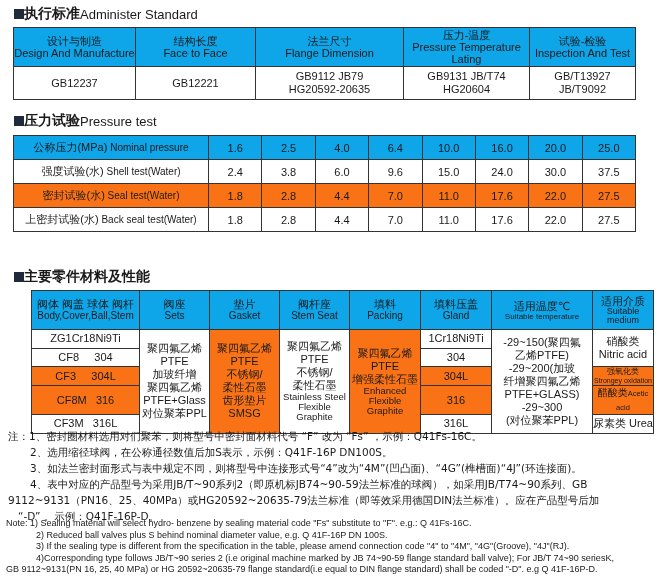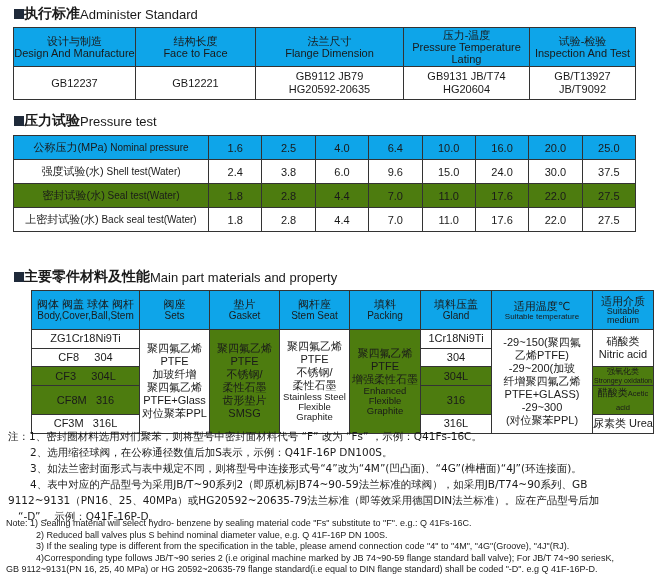--- a/index.html
+++ b/index.html
@@ -9,21 +9,21 @@
   }
   .sec-title {
     position:absolute; left:14px; font-size:13px; display:flex; align-items:center; gap:0;
   }
   .sec-title .sq { width:10px; height:10px; background:#1f2a3a; display:inline-block; }
   .sec-title .cn { font-size:14px; font-weight:bold; font-family:"DejaVu Sans", sans-serif; }
   .sec-title .en { font-size:13px; }
   table { border-collapse:collapse; position:absolute; left:13px; table-layout:fixed; }
   td, th { border:1px solid #333; text-align:center; vertical-align:middle; padding:0; font-weight:normal; }
   .hdr { background:#0ea5e9; }
-  .alt { background:#4d7c0f; }
+  .alt { background:#f97316; }
   .wht { background:#ffffff; }
   
   #std { top:27px; width:622px; font-size:11px; }
   #std th { height:38px; line-height:12px; }
   #std td { height:32px; line-height:13px; }
   
   #pt { top:135px; width:622px; font-size:11px; }
   #pt td { height:23px; }
   #pt td.lbl { font-size:10px; }
   #pt td.lbl .cn { font-size:11px; }
@@ -154,21 +154,20 @@
         <td>17.6</td>
         <td>22.0</td>
         <td>27.5</td>
   </tr>
 </tbody>
   </table>
 
 <div class="sec-title" style="top:268px;">
   <span class="sq"></span>
   <span class="cn">主要零件材料及性能</span>
-  <span class="en">Main part materials and property</span>
 </div>
 <table id="mat">
   <colgroup>
       <col style="width:108px">
       <col style="width:70px">
       <col style="width:70px">
       <col style="width:70px">
       <col style="width:71px">
       <col style="width:71px">
       <col style="width:101px">

